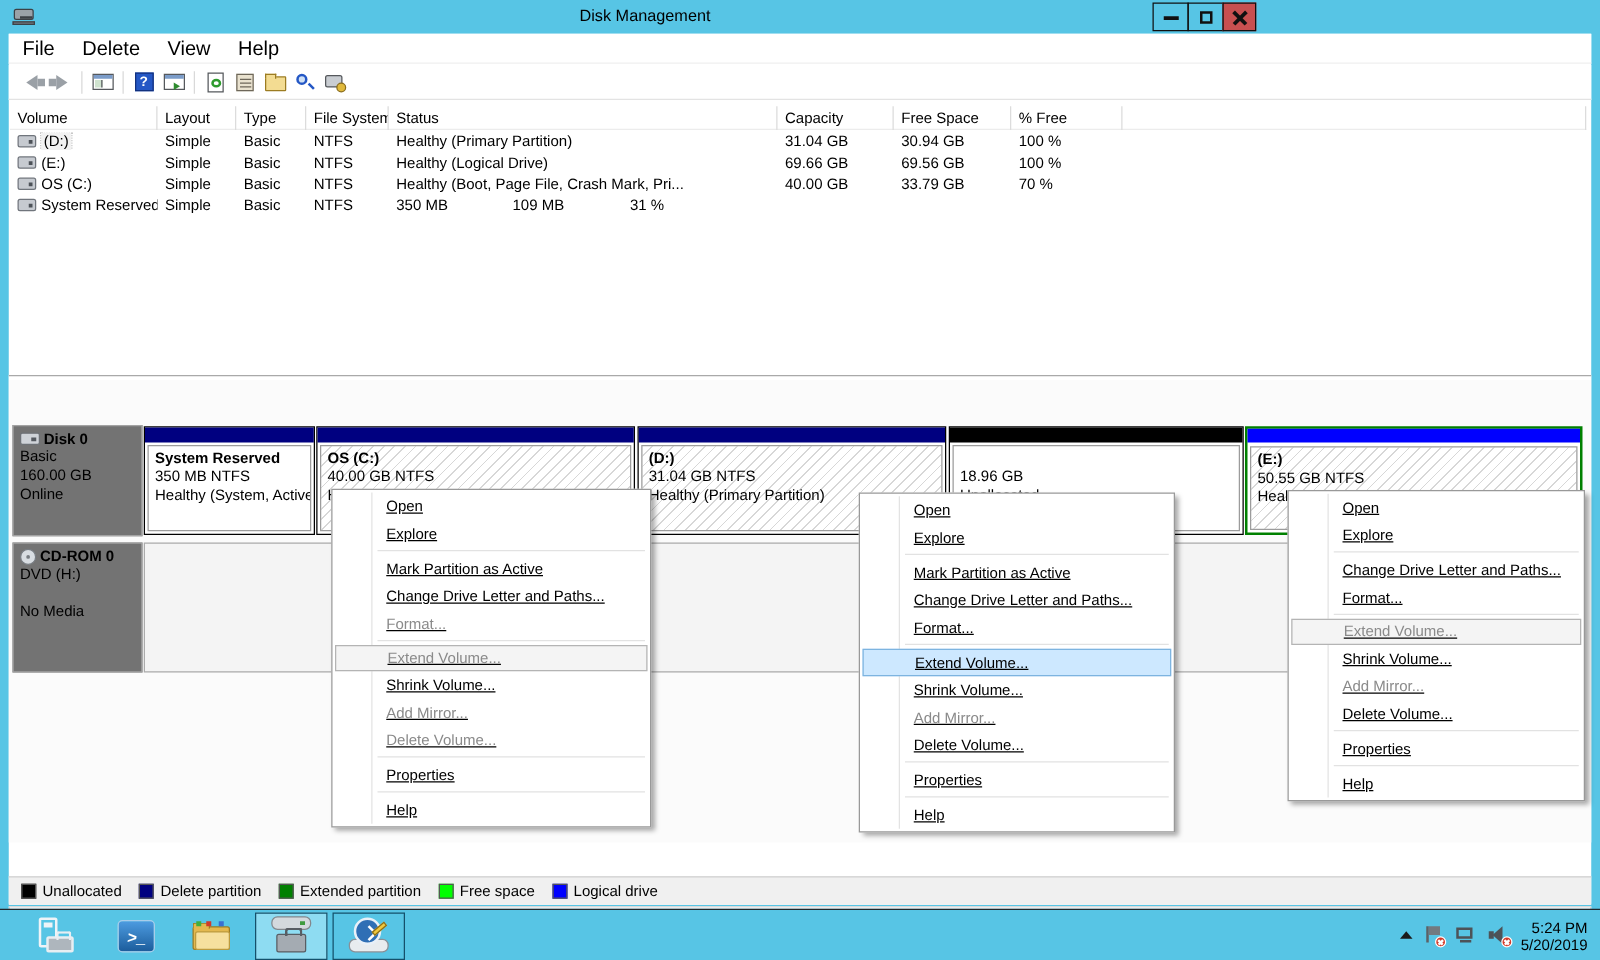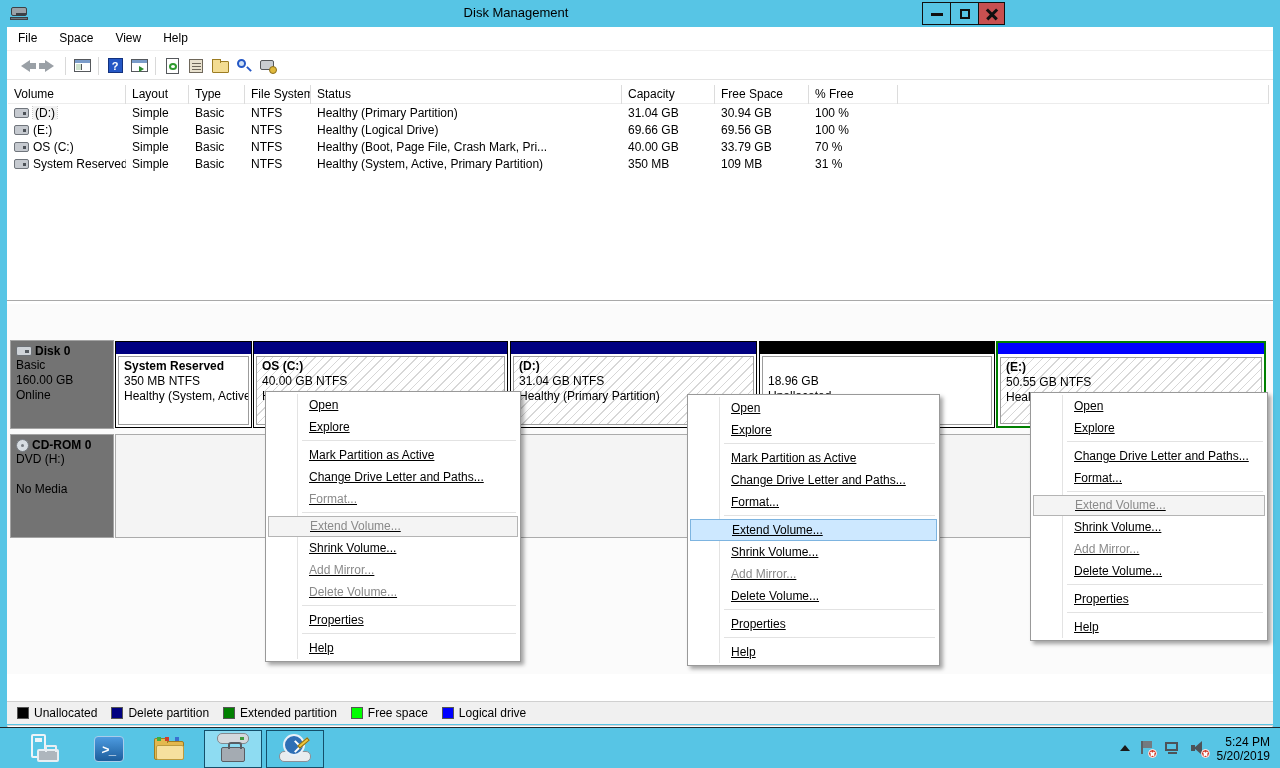--- a/index.html
+++ b/index.html
@@ -19,21 +19,21 @@
   .winbtn.close { background:#c75050; width:27px; }
   .g-min { position:absolute; left:8px; top:10px; width:12px; height:3px; background:#101010; }
   .g-max { position:absolute; left:9px; top:6px; width:10px; height:10px; border:2px solid #101010; }
   .g-x1,.g-x2 { position:absolute; left:6px; top:10px; width:14px; height:2.5px; background:#101010; }
   .g-x1 { transform:rotate(45deg); } .g-x2 { transform:rotate(-45deg); }
 
   
   .client { position:absolute; left:7px; top:27px; width:1266px; height:696px; background:#ffffff; }
 
   .menubar { position:absolute; left:0; top:0; width:100%; height:24px; background:#ffffff; border-bottom:1px solid #f0f0f0; }
-  .menubar span { display:inline-block; padding:4px 11px 0 11px; font-size:12px; }
+  .menubar span { display:inline-block; padding:4px 11px 0 11px; font-size:16px; }
 
   .toolbar { position:absolute; left:0; top:25px; width:100%; height:28px; background:#ffffff; border-bottom:1px solid #e3e3e3; display:flex; align-items:center; padding-left:6px; }
   .tbi { width:24px; height:22px; display:flex; align-items:center; justify-content:center; }
   .tbsep { width:1px; height:18px; background:#d9d9d9; margin:0 4px; }
 
   
   .vt { position:absolute; left:1px; top:58px; width:1261px; }
   .vt-row { display:flex; height:17px; align-items:center; }
   .vt-head { height:19px; border-bottom:1px solid #ececec; }
   .vt-head .c { border-right:1px solid #dcdcdc; height:19px; line-height:19px; }
@@ -180,21 +180,21 @@
       <div class="winbtn close">
           <div class="g-x1"></div>
           <div class="g-x2"></div>
         </div>
     </div>
   </div>
 
   <div class="client">
 
     <div class="menubar">
-      <span>File</span><span>Space</span><span>View</span><span>Help</span>
+      <span>File</span><span>Delete</span><span>View</span><span>Help</span>
     </div>
 
     <div class="toolbar">
       <div class="tbi">
           <div class="arr left">
             <div class="tail"></div>
           </div>
         </div>
       <div class="tbi">
           <div class="arr right">
@@ -301,21 +301,20 @@
         <div class="c c7">70 %</div>
       </div>
       <div class="vt-row">
         <div class="c c0 volcell">
             <span class="drv-ico"></span>
             <span>System Reserved</span>
           </div>
         <div class="c c1">Simple</div>
         <div class="c c2">Basic</div>
         <div class="c c3">NTFS</div>
-        <div class="c c4">Healthy (System, Active, Primary Partition)</div>
         <div class="c c5">350 MB</div>
         <div class="c c6">109 MB</div>
         <div class="c c7">31 %</div>
       </div>
     </div>
 
     <div class="splitter"></div>
 
     <div class="gpane">
 

